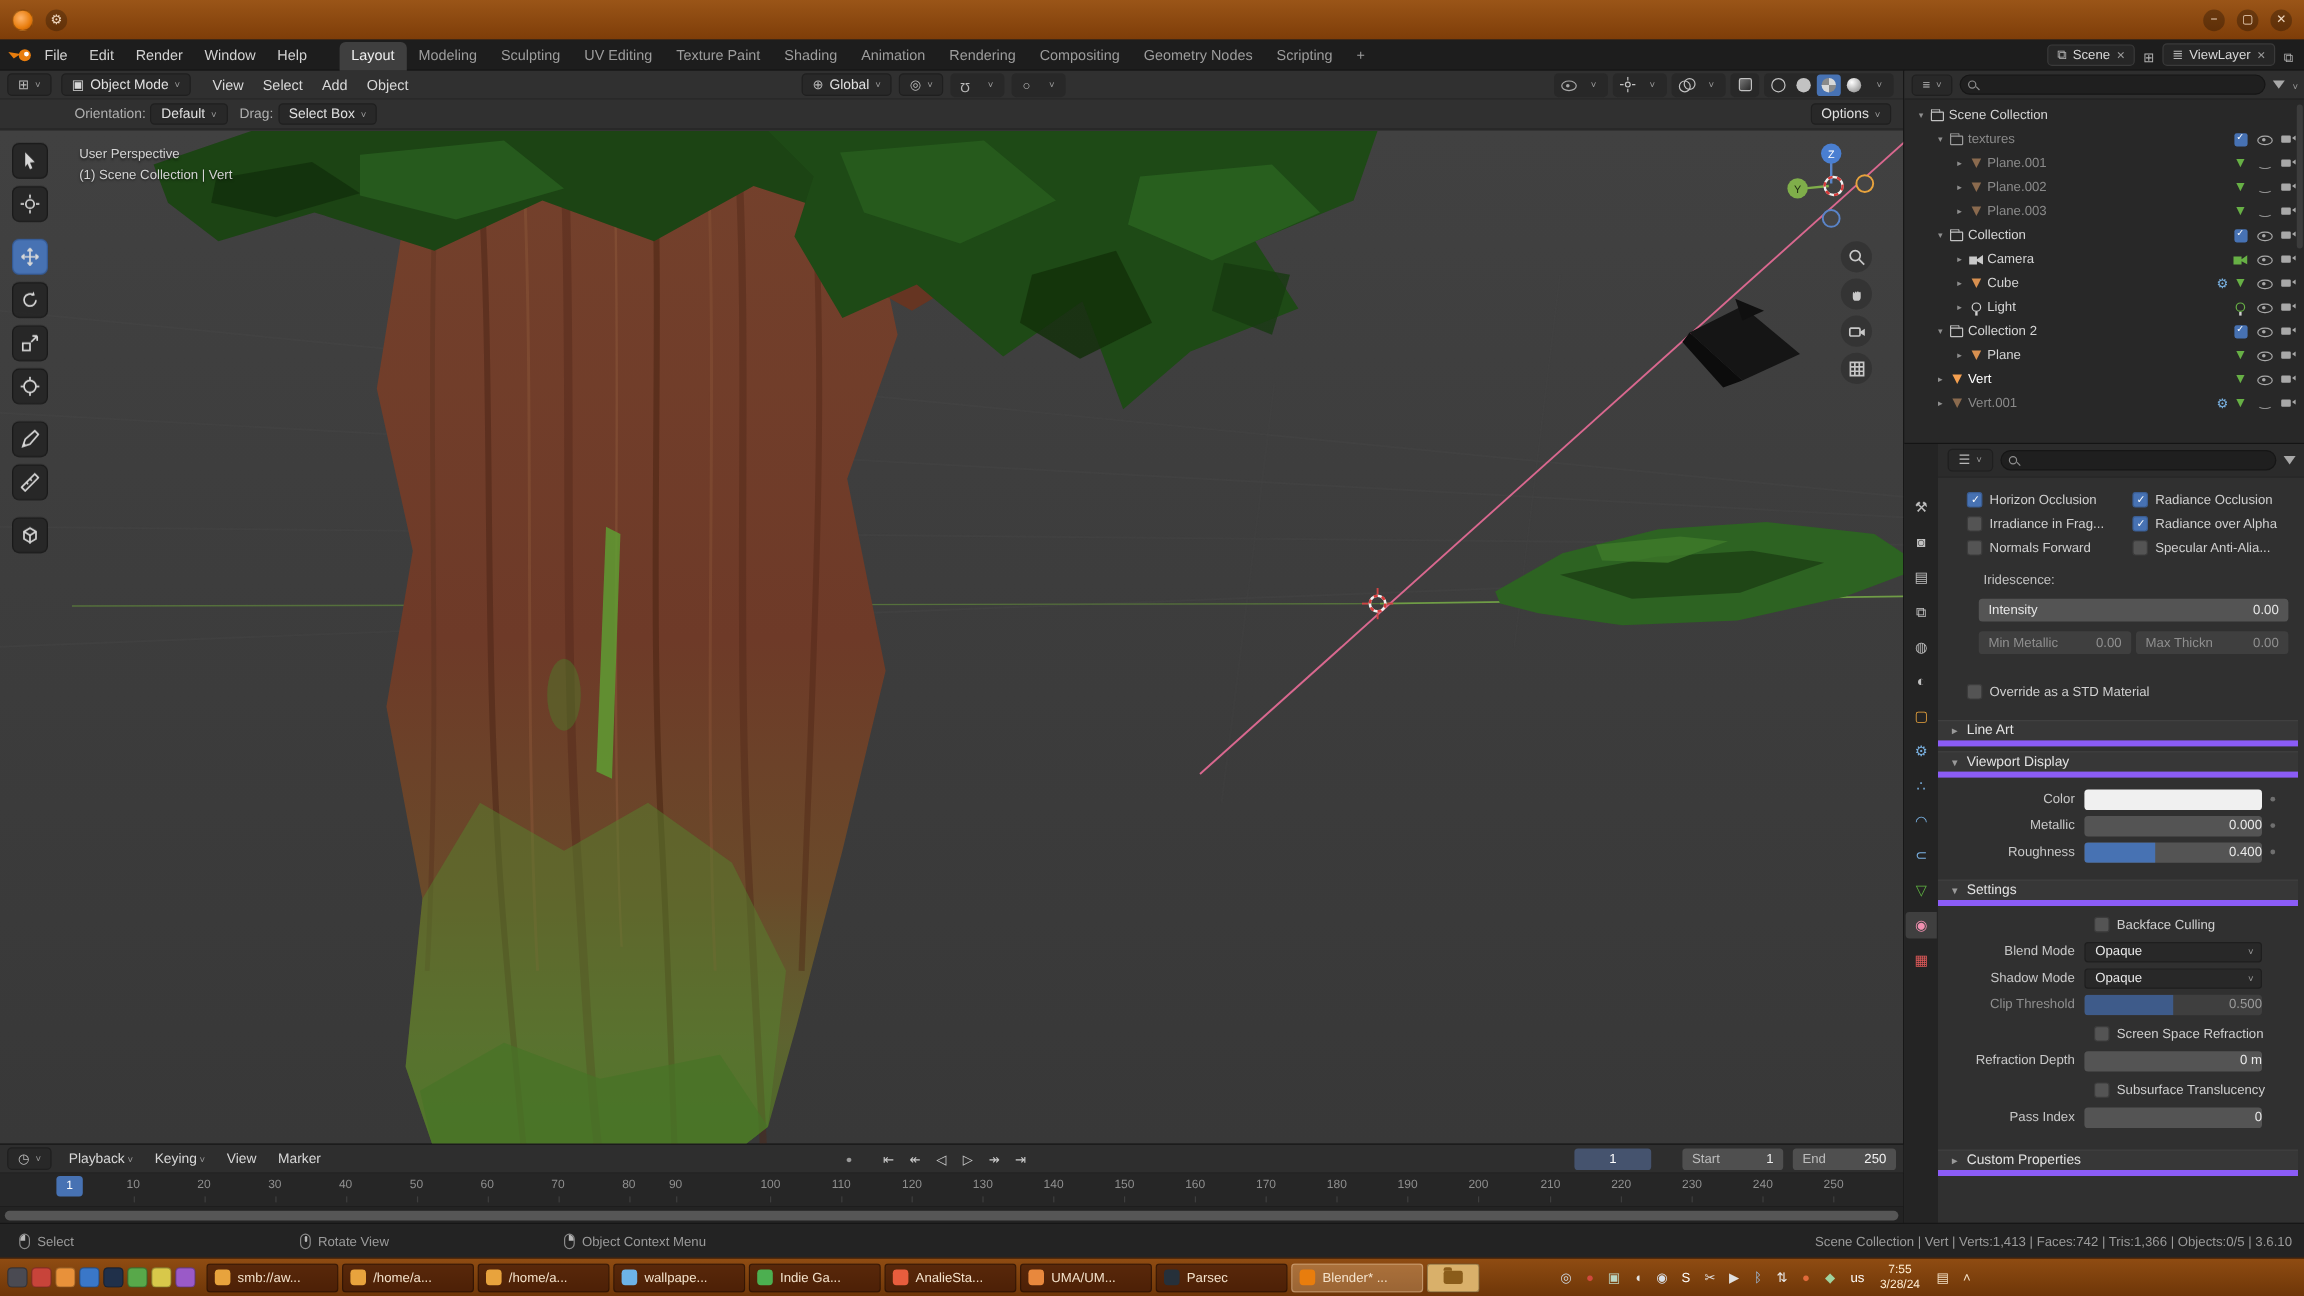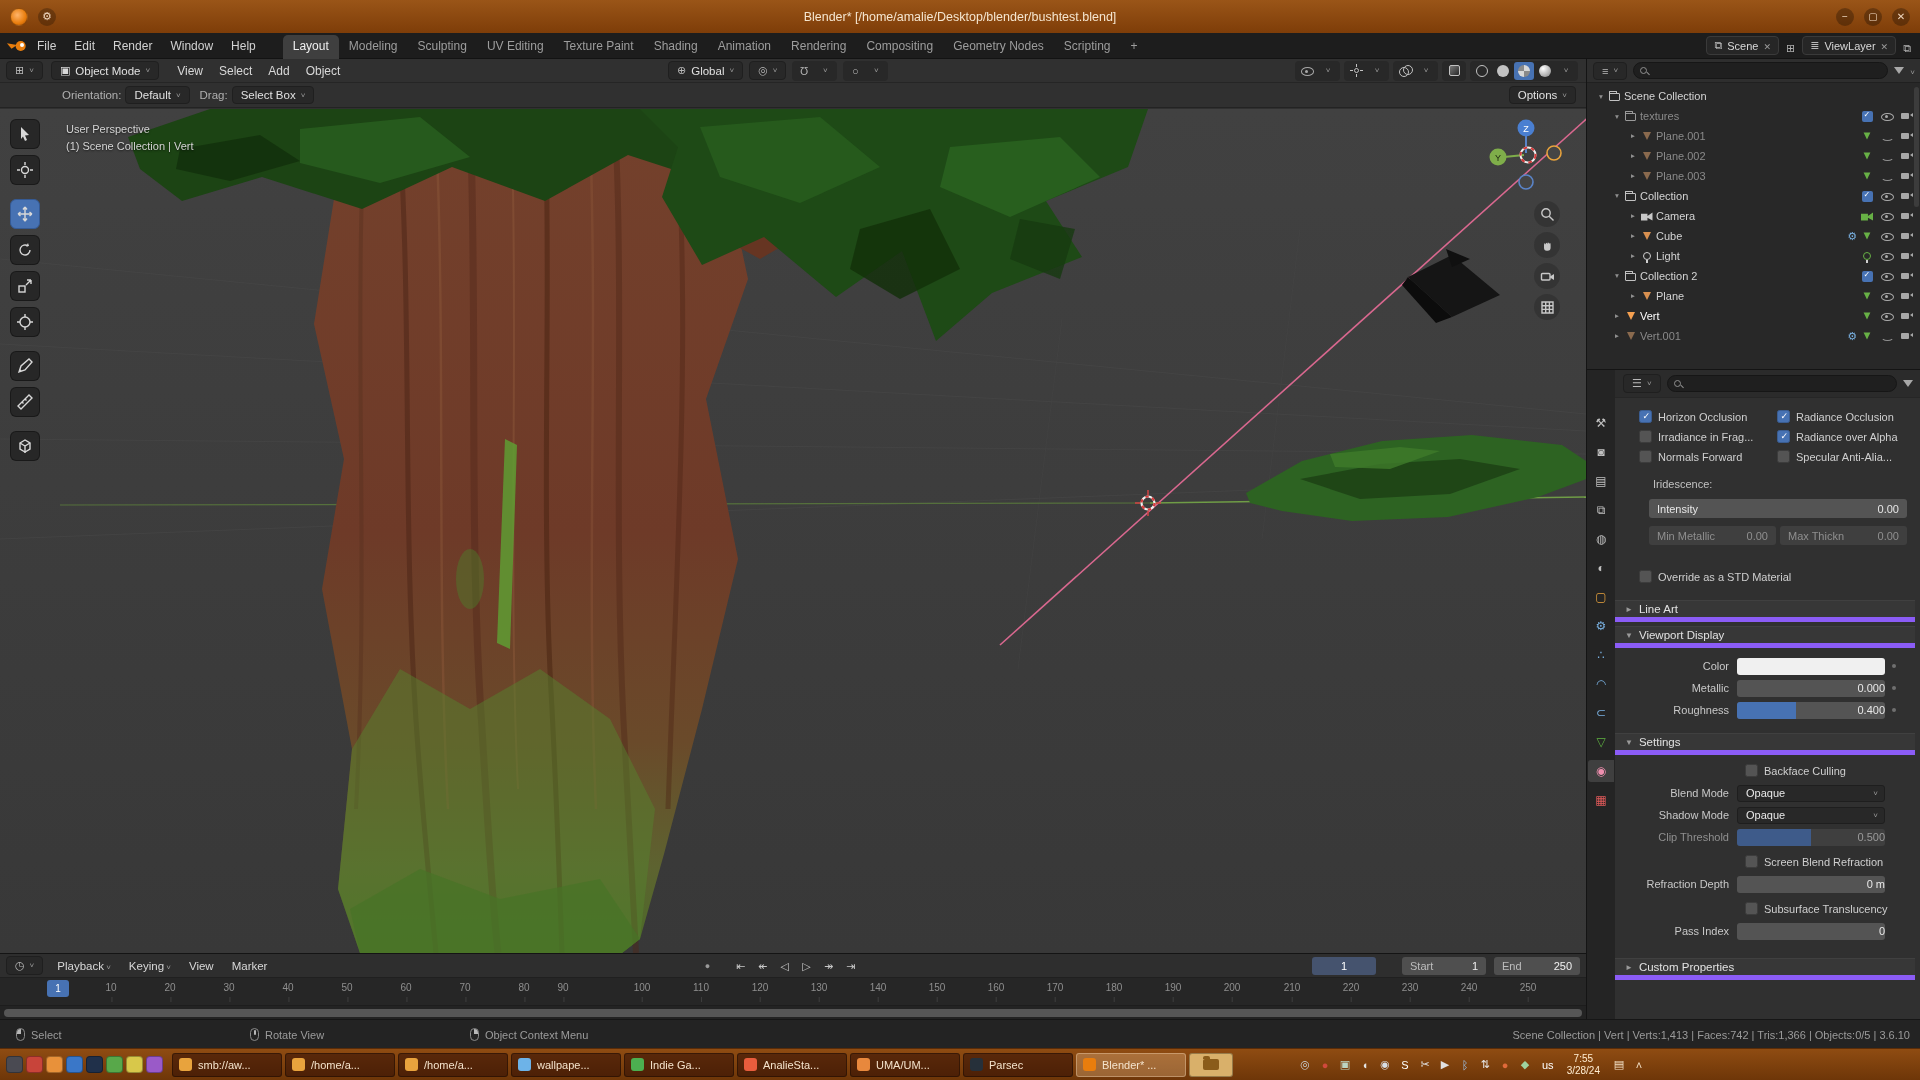--- a/index.html
+++ b/index.html
@@ -221,21 +221,20 @@
   font-size:10px;line-height:12px;padding:0 6px}
 </style>
 </head>
 <body>
 
 <div id="titlebar">
   <div class="tb-left">
     <span class="appdot"></span>
     <span class="gearglyph">⚙</span>
   </div>
-  <div class="title">Blender* [/home/amalie/Desktop/blender/bushtest.blend]</div>
   <div class="tb-right">
     <span class="wbtn">−</span>
     <span class="wbtn">▢</span>
     <span class="wbtn">✕</span>
   </div>
 </div>
 
 <div id="topbar">
   <svg class="gi-logo" viewBox="0 0 24 14">
     <path d="M1 4 L12 6 L6 10 Z" fill="#e87d0d"></path>
@@ -948,21 +947,21 @@
         </div>
         <div class="prow">
           <span class="plabel dim">Clip Threshold</span>
           <span class="pfield disabled">
               <span class="fill" style="width:50%"></span>
               <span class="ftxt">0.500</span>
             </span>
         </div>
         <div class="checkrow" style="margin:4px 0 0 130px">
           <span class="checkbox"></span>
-          <span>Screen Blend Refraction</span>
+          <span>Screen Space Refraction</span>
         </div>
         <div class="prow" style="margin-top:2px">
           <span class="plabel">Refraction Depth</span>
           <span class="pfield">
               <span class="ftxt">0 m</span>
             </span>
         </div>
         <div class="checkrow" style="margin:4px 0 0 130px">
           <span class="checkbox"></span>
           <span>Subsurface Translucency</span>

